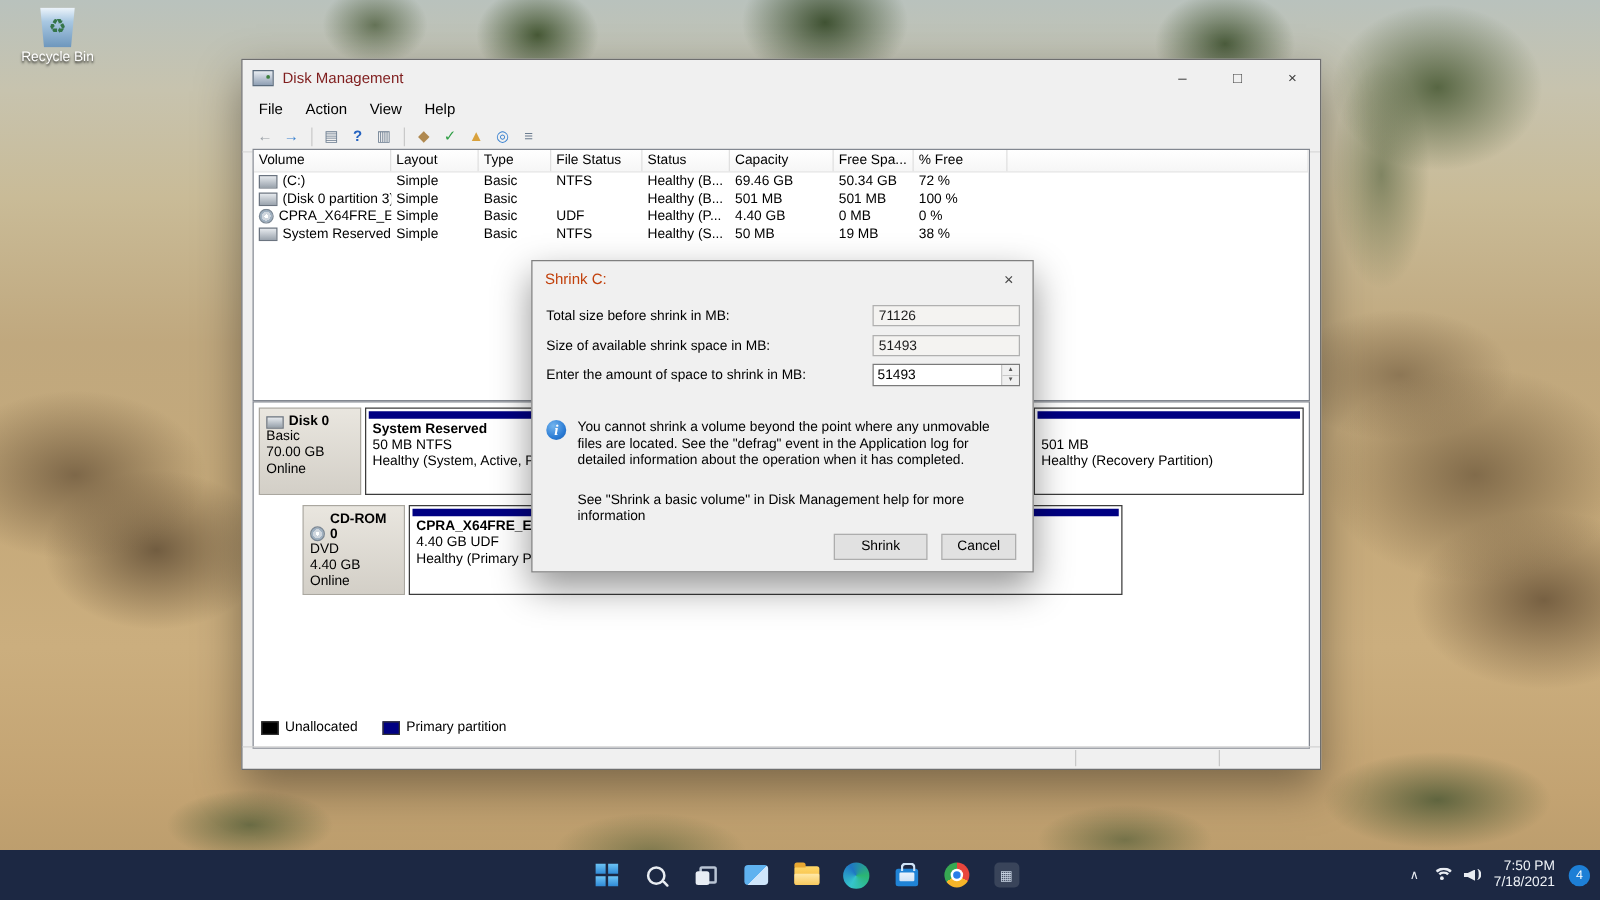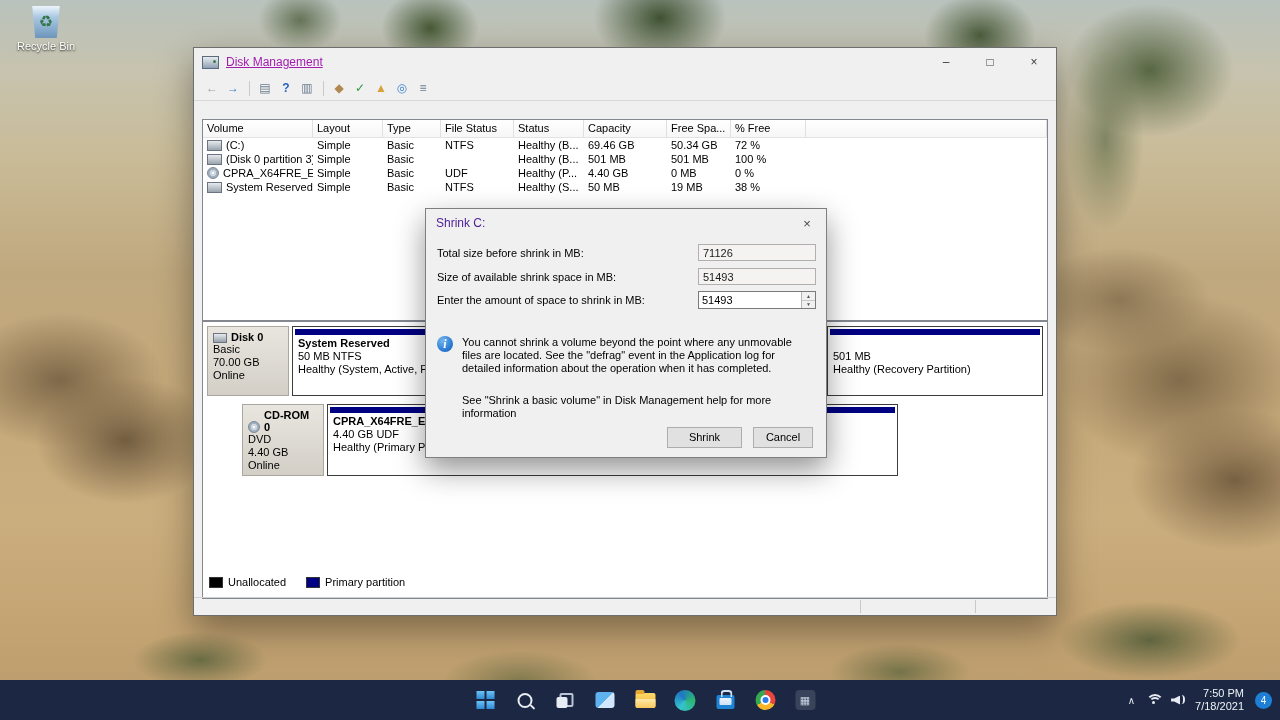--- a/index.html
+++ b/index.html
@@ -33,21 +33,21 @@
     clip-path:polygon(4% 0,96% 0,86% 100%,14% 100%);}
   .rb-ico span{position:absolute;inset:0;line-height:32px;font-size:16px;color:#35754a;}
   .rb-label{margin-top:2px;text-shadow:0 1px 2px rgba(0,0,0,.85);}
 
   
   .dm-window{position:absolute;left:193px;top:47px;width:862px;height:567px;background:#f0f0f0;
     border:1px solid #6e6e6e;box-shadow:0 14px 34px rgba(0,0,0,.38);font-size:12px;}
   .titlebar{height:28px;display:flex;align-items:center;padding-left:8px;}
   .title-ico{width:15px;height:11px;background:linear-gradient(#e8ecf2,#8fa0b4);border:1px solid #5a6b7d;position:relative;}
   .title-ico::after{content:"";position:absolute;right:2px;top:3px;width:3px;height:3px;border-radius:50%;background:#3d7f3d;}
-  .title-text{margin-left:7px;color:#a21caf;text-decoration:underline;}
+  .title-text{margin-left:7px;color:#7f1d1d;}
   .win-btns{margin-left:auto;display:flex;height:100%;}
   .win-btn{width:44px;height:100%;display:flex;align-items:center;justify-content:center;color:#3c3c3c;font-size:12px;}
   .menubar{height:21px;display:flex;align-items:center;padding-left:4px;}
   .menu-item{padding:0 9px;}
   .toolbar{height:24px;display:flex;align-items:center;padding-left:8px;border-bottom:1px solid #d8d8d8;}
   .tb-ico{width:20px;height:18px;display:flex;align-items:center;justify-content:center;font-size:12px;margin-right:1px;}
   .tb-sep{width:1px;height:15px;background:#c9c9c9;margin:0 5px;}
   .c1{color:#9aa0a6}.c2{color:#3b82d0}.c3{color:#6b7c8f}.c4{color:#2563c0;font-weight:bold}
   .c5{color:#6b7c8f}.c6{color:#b08950}.c7{color:#2e9e44}.c8{color:#d9a13c}.c9{color:#3b82d0}.c10{color:#6b7c8f}
 
@@ -91,21 +91,21 @@
   .sw{width:12px;height:9px;border:1px solid #333;margin-right:5px;}
   .sw-black{background:#000}.sw-navy{background:#000082}
   .statusbar{position:absolute;left:0;right:0;bottom:0;height:17px;border-top:1px solid #d2d2d2;}
   .sb-sep{position:absolute;top:2px;width:1px;height:13px;background:#c8c8c8;}
   .sb1{right:80px}.sb2{right:195px}
 
   
   .dialog{position:absolute;left:425px;top:208px;width:400px;height:248px;background:#f0f0f0;
     border:1px solid #7f7f7f;box-shadow:0 12px 28px rgba(0,0,0,.42);font-size:11px;z-index:5;}
   .dlg-titlebar{height:28px;display:flex;align-items:center;padding-left:10px;}
-  .dlg-title{color:#4c1d95;font-size:12px;}
+  .dlg-title{color:#c2410c;font-size:12px;}
   .dlg-close{margin-left:auto;width:38px;height:28px;display:flex;align-items:center;justify-content:center;
     color:#4a4a4a;font-size:13px;}
   .dlg-row{position:absolute;left:11px;right:10px;height:18px;}
   .r1{top:35px}.r2{top:59px}.r3{top:82px}.r4{top:105px}
   .dlg-label{position:absolute;left:0;top:3px;}
   .dlg-box{position:absolute;right:0;top:0;width:118px;height:17px;box-sizing:border-box;
     background:#f4f3f1;border:1px solid #b0b0b0;padding:2px 4px;line-height:12px;color:#1c1c1c;}
   .dlg-edit{position:absolute;right:0;top:0;width:118px;height:18px;box-sizing:border-box;
     background:#fff;border:1px solid #7a7a7a;display:flex;}
   .dlg-edit input{flex:1;min-width:0;border:none;outline:none;font:11px "Liberation Sans",sans-serif;
@@ -189,20 +189,26 @@
     <div class="titlebar">
       <span class="title-ico"></span>
       <span class="title-text">Disk Management</span>
       <span class="win-btns">
         <span class="win-btn">–</span>
         <span class="win-btn">□</span>
         <span class="win-btn">×</span>
       </span>
     </div>
 
+    <div class="menubar">
+      <span class="menu-item">File</span>
+      <span class="menu-item">Action</span>
+      <span class="menu-item">View</span>
+      <span class="menu-item">Help</span>
+    </div>
 
     <div class="toolbar">
       <span class="tb-ico c1">←</span>
       <span class="tb-ico c2">→</span>
       <span class="tb-sep"></span>
       <span class="tb-ico c3">▤</span>
       <span class="tb-ico c4">?</span>
       <span class="tb-ico c5">▥</span>
       <span class="tb-sep"></span>
       <span class="tb-ico c6">◆</span>

